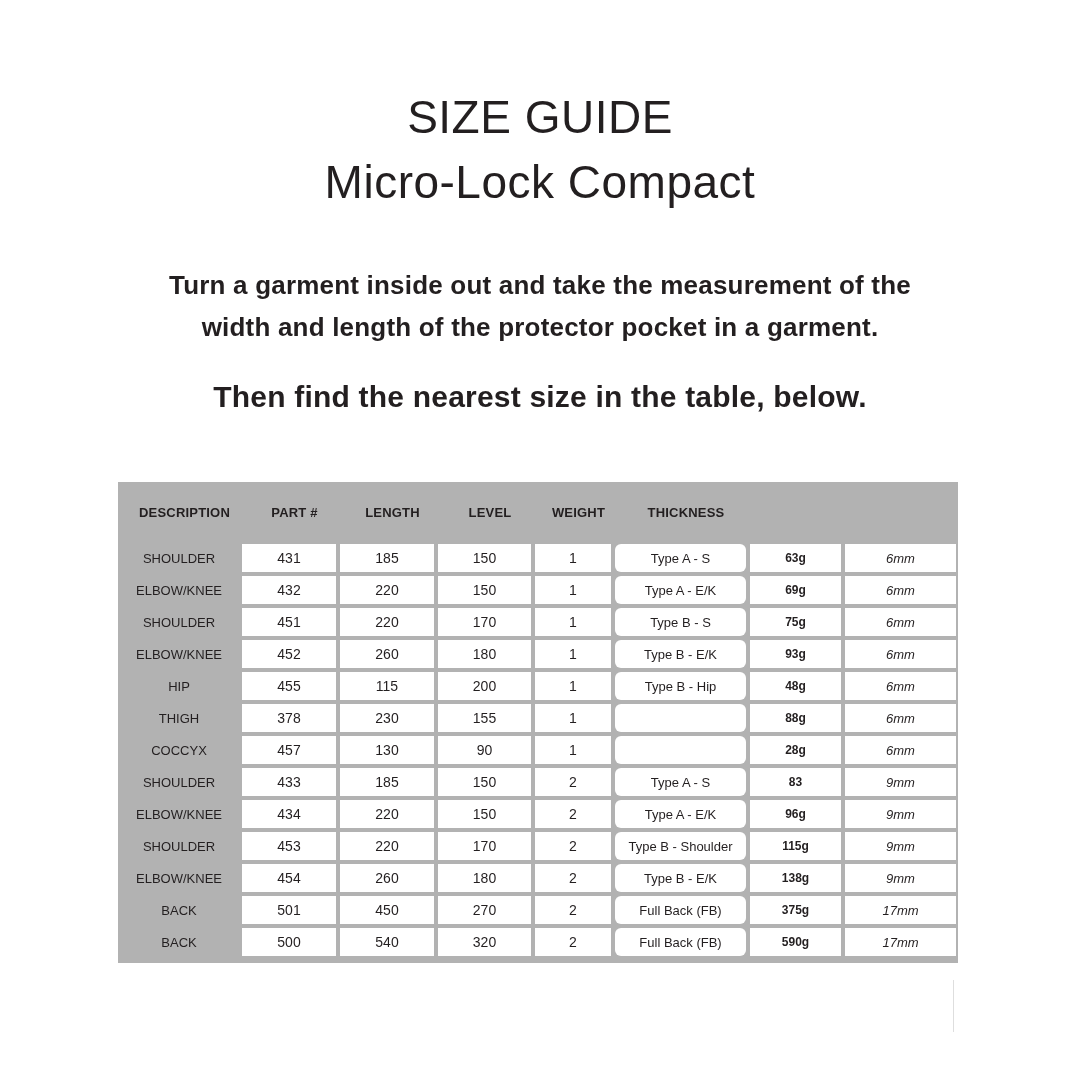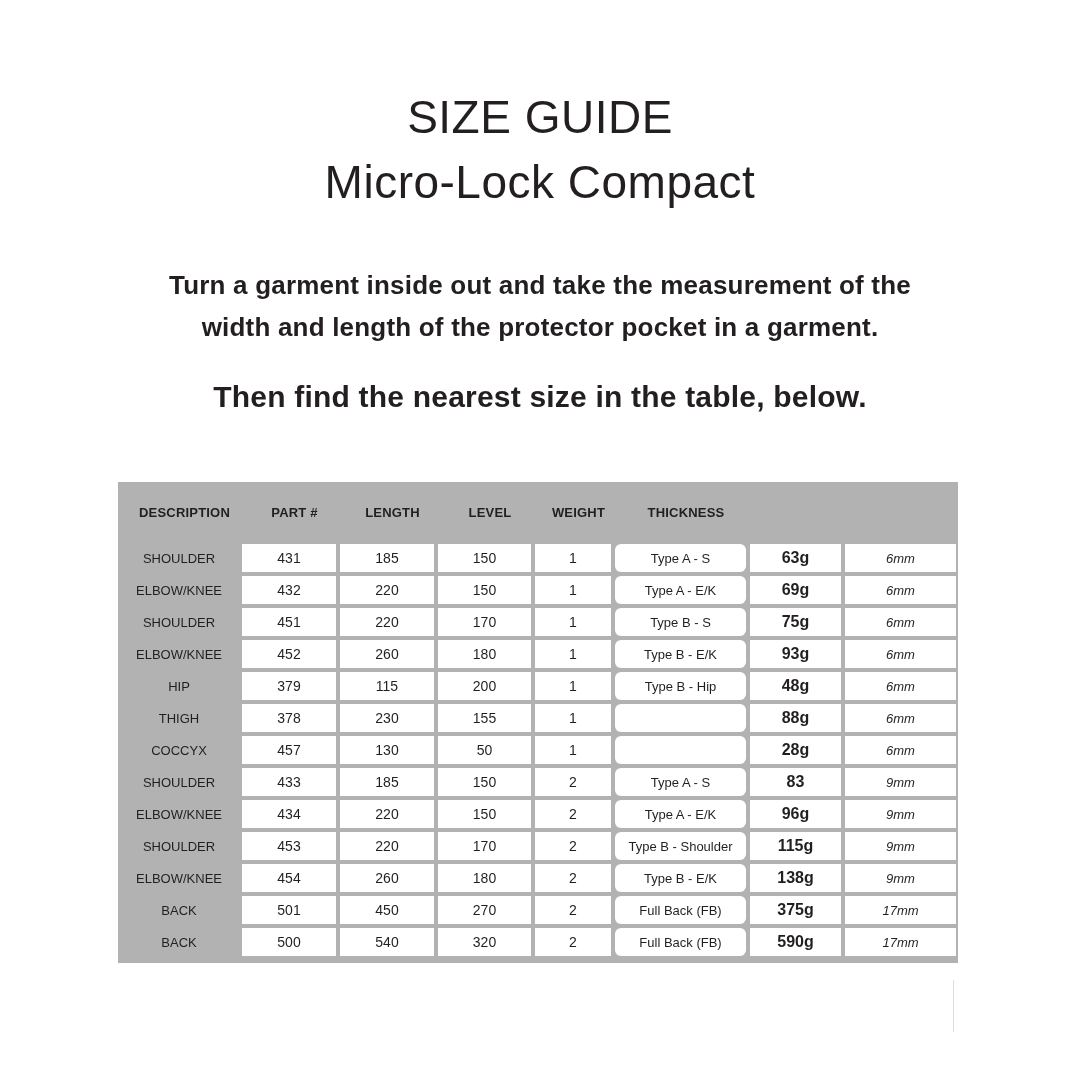--- a/index.html
+++ b/index.html
@@ -83,21 +83,21 @@
     font-size: 14px;
     font-weight: 400;
     white-space: nowrap;
   }
   .td.box {
     background: var(--cell-bg, #ffffff);
     margin: 2px;
   }
   .td.desc { font-size: 13px; }
   .td.col-size { font-size: 13px; border-radius: 6px; }
-  .td.col-weight { font-size: 16px; font-weight: 700; }
+  .td.col-weight { font-size: 12px; font-weight: 700; }
   .td.col-thickness { font-size: 13px; font-style: italic; }
   .edge-line {
     position: absolute;
     left: 953px;
     top: 980px;
     width: 1px;
     height: 52px;
     background: #dedede;
   }
 </style>
@@ -157,21 +157,21 @@
           <div class="td box col-part">452</div>
           <div class="td box col-length">260</div>
           <div class="td box col-width">180</div>
           <div class="td box col-level">1</div>
           <div class="td box col-size">Type B - E/K</div>
           <div class="td box col-weight">93g</div>
           <div class="td box col-thickness">6mm</div>
         </div>
         <div class="tr">
           <div class="td desc col-description">HIP</div>
-          <div class="td box col-part">379</div>
+          <div class="td box col-part">455</div>
           <div class="td box col-length">115</div>
           <div class="td box col-width">200</div>
           <div class="td box col-level">1</div>
           <div class="td box col-size">Type B - Hip</div>
           <div class="td box col-weight">48g</div>
           <div class="td box col-thickness">6mm</div>
         </div>
         <div class="tr">
           <div class="td desc col-description">THIGH</div>
           <div class="td box col-part">378</div>
@@ -179,21 +179,21 @@
           <div class="td box col-width">155</div>
           <div class="td box col-level">1</div>
           <div class="td box col-size"></div>
           <div class="td box col-weight">88g</div>
           <div class="td box col-thickness">6mm</div>
         </div>
         <div class="tr">
           <div class="td desc col-description">COCCYX</div>
           <div class="td box col-part">457</div>
           <div class="td box col-length">130</div>
-          <div class="td box col-width">50</div>
+          <div class="td box col-width">90</div>
           <div class="td box col-level">1</div>
           <div class="td box col-size"></div>
           <div class="td box col-weight">28g</div>
           <div class="td box col-thickness">6mm</div>
         </div>
         <div class="tr">
           <div class="td desc col-description">SHOULDER</div>
           <div class="td box col-part">433</div>
           <div class="td box col-length">185</div>
           <div class="td box col-width">150</div>

